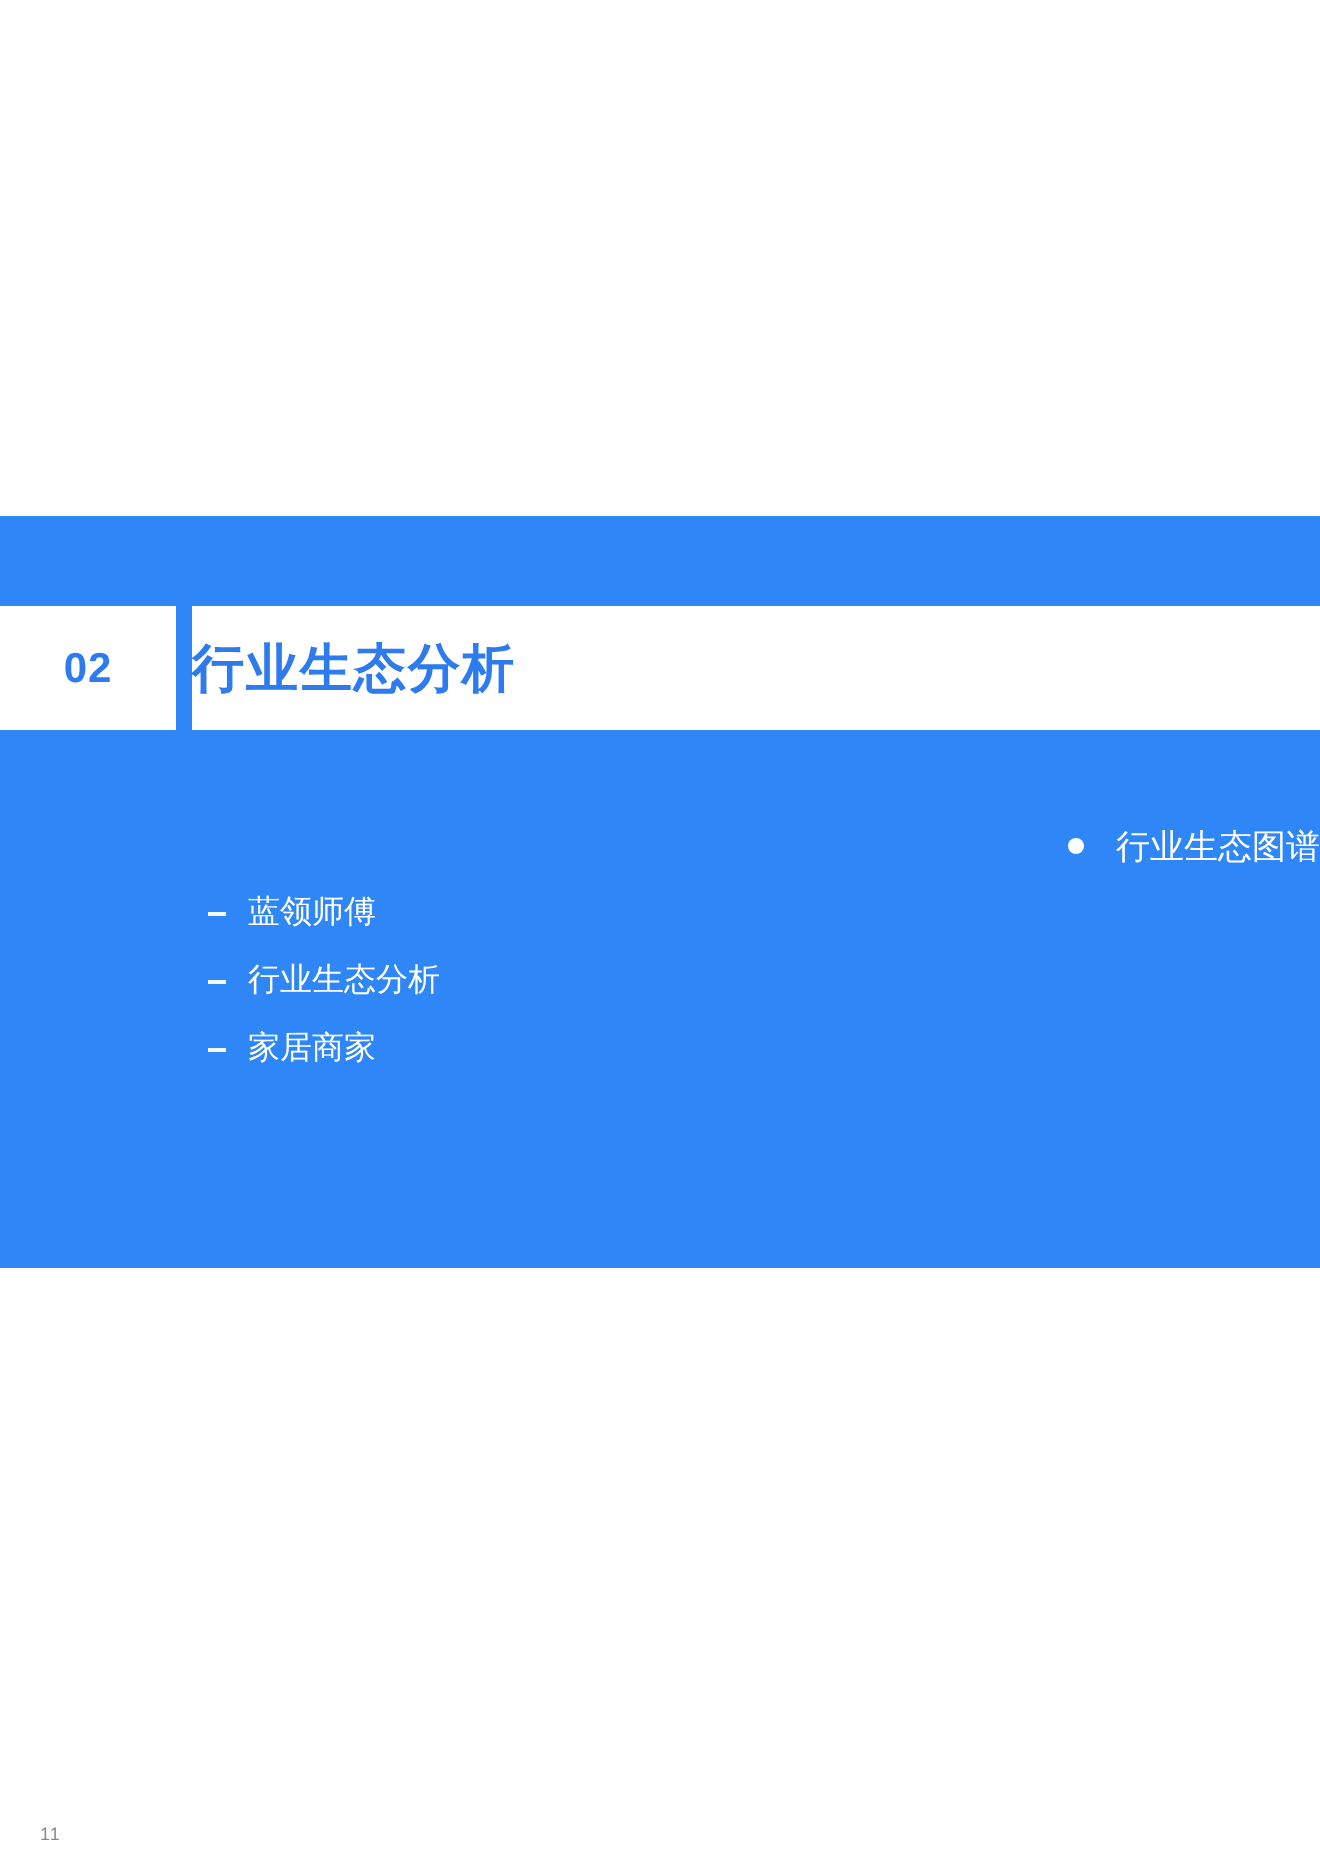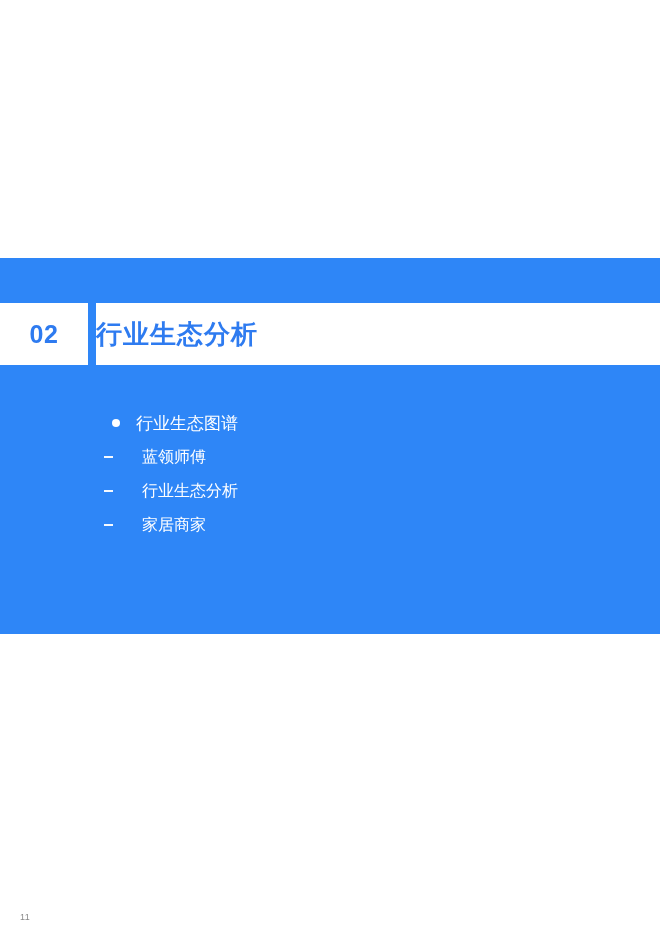--- a/index.html
+++ b/index.html
@@ -35,21 +35,21 @@
     height: 62px;        
     background: #ffffff;
     display: flex;
     align-items: center;
   }
 
   .section-number {
     width: 88px;
     flex: 0 0 88px;
     text-align: center;
-    font-size: 25px;
+    font-size: 21px;
     font-weight: bold;
     color: #2E7BF0;
     letter-spacing: 0.5px;
     line-height: 1;
   }
 
   .title-divider {
     flex: 0 0 8px;
     width: 8px;
     height: 62px;
@@ -75,26 +75,26 @@
   }
 
   .agenda-item {
     display: flex;
     align-items: center;
     height: 34px;
     color: #ffffff;
   }
 
   .agenda-item.level-1 {
-    padding-left: 112px;
+    padding-left: 78px;
+    justify-content: flex-end;
   }
 
   .agenda-item.level-2 {
     padding-left: 104px;
-    gap: 18px;
   }
 
   .bullet-dot {
     flex: 0 0 auto;
     width: 8px;
     height: 8px;
     border-radius: 50%;
     background: #ffffff;
     margin-right: 16px;
   }

